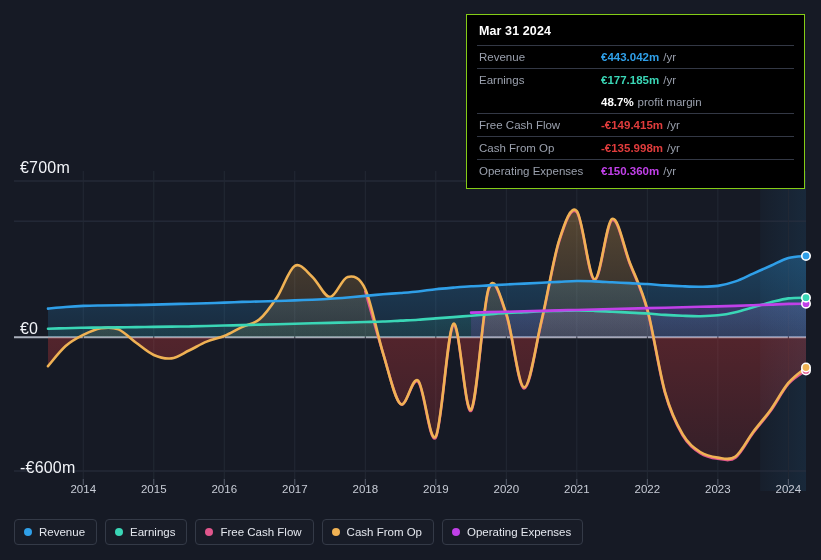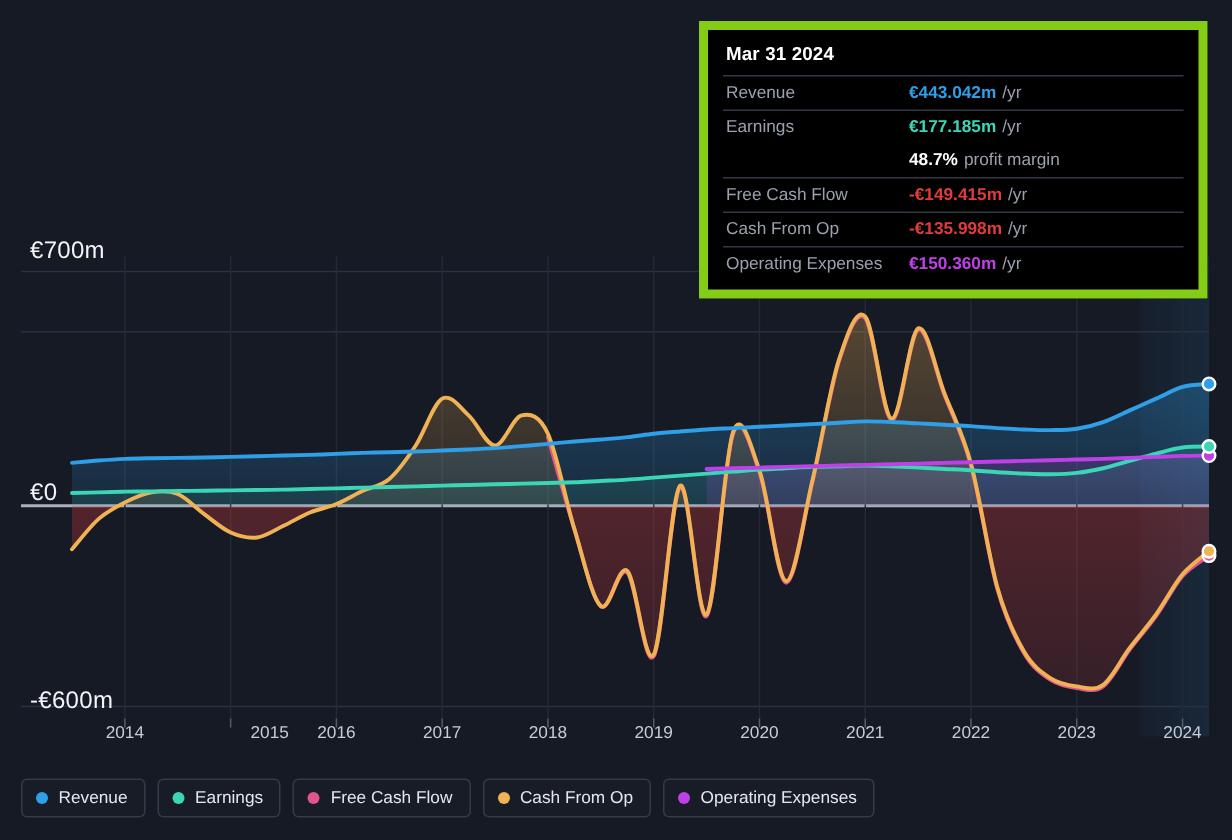--- a/index.html
+++ b/index.html
@@ -27,21 +27,21 @@
   .xlabels{position:absolute;left:0;top:483px;width:656px;height:20px;}
   .xlabel{
     position:absolute;color:#c8ccd6;font-size:11.5px;
     transform:translateX(-50%);white-space:nowrap;
   }
 
   
   .tooltip{
     position:absolute;left:466px;top:14px;width:339px;
     background:#000000;
-    border:6px solid #84cc16;
+    border:1px solid #84cc16;
     box-sizing:border-box;
     padding:8px 10px 6px 10px;
     z-index:40;
   }
   .tt-title{
     color:#ffffff;font-size:12.5px;font-weight:bold;
     padding:1px 2px 7px 2px;letter-spacing:.1px;
   }
   .tt-row{
     display:flex;align-items:center;
@@ -154,21 +154,21 @@
         <circle cx="806" cy="297.66923076923075" r="4.2" fill="#3ad6b6" stroke="#ffffff" stroke-width="1.6"></circle>
         <circle cx="806" cy="255.95384615384614" r="4.2" fill="#2f9fe8" stroke="#ffffff" stroke-width="1.6"></circle>
       </svg>
 
     <div class="ylabel top">€700m</div>
     <div class="ylabel zero">€0</div>
     <div class="ylabel bot">-€600m</div>
 
     <div class="xlabels" id="xlabels">
         <div class="xlabel" style="left: 83.2558px;">2014</div>
-        <div class="xlabel" style="left: 153.767px; margin-left: 26px;">2015</div>
+        <div class="xlabel" style="left: 153.767px;">2015</div>
         <div class="xlabel" style="left: 224.279px;">2016</div>
         <div class="xlabel" style="left: 294.791px;">2017</div>
         <div class="xlabel" style="left: 365.302px;">2018</div>
         <div class="xlabel" style="left: 435.814px;">2019</div>
         <div class="xlabel" style="left: 506.326px; text-align: center;">2020</div>
         <div class="xlabel" style="left: 576.837px;">2021</div>
         <div class="xlabel" style="left: 647.349px;">2022</div>
         <div class="xlabel" style="left: 717.86px;">2023</div>
         <div class="xlabel" style="left: 788.372px;">2024</div>
       </div>

